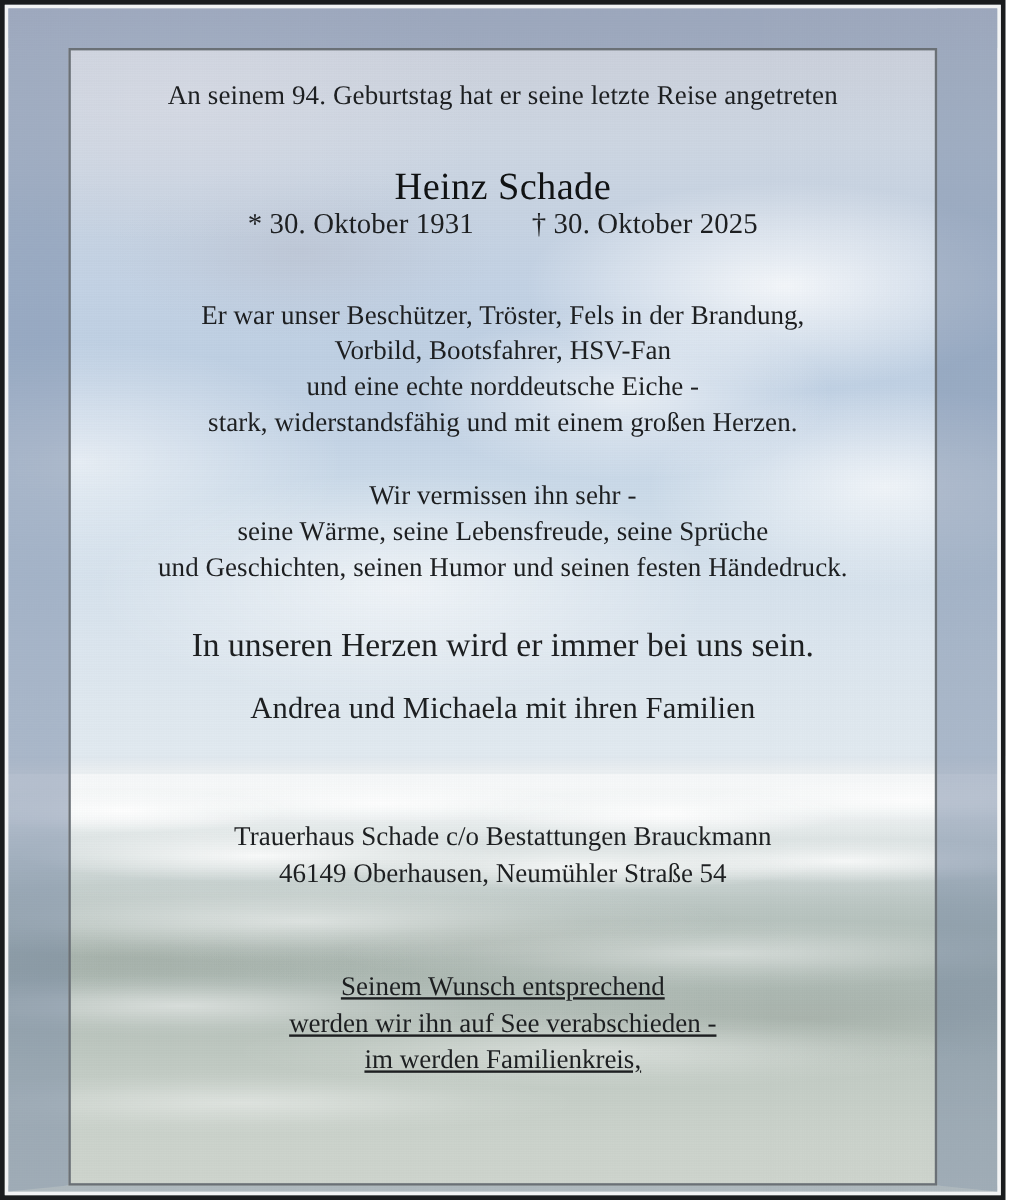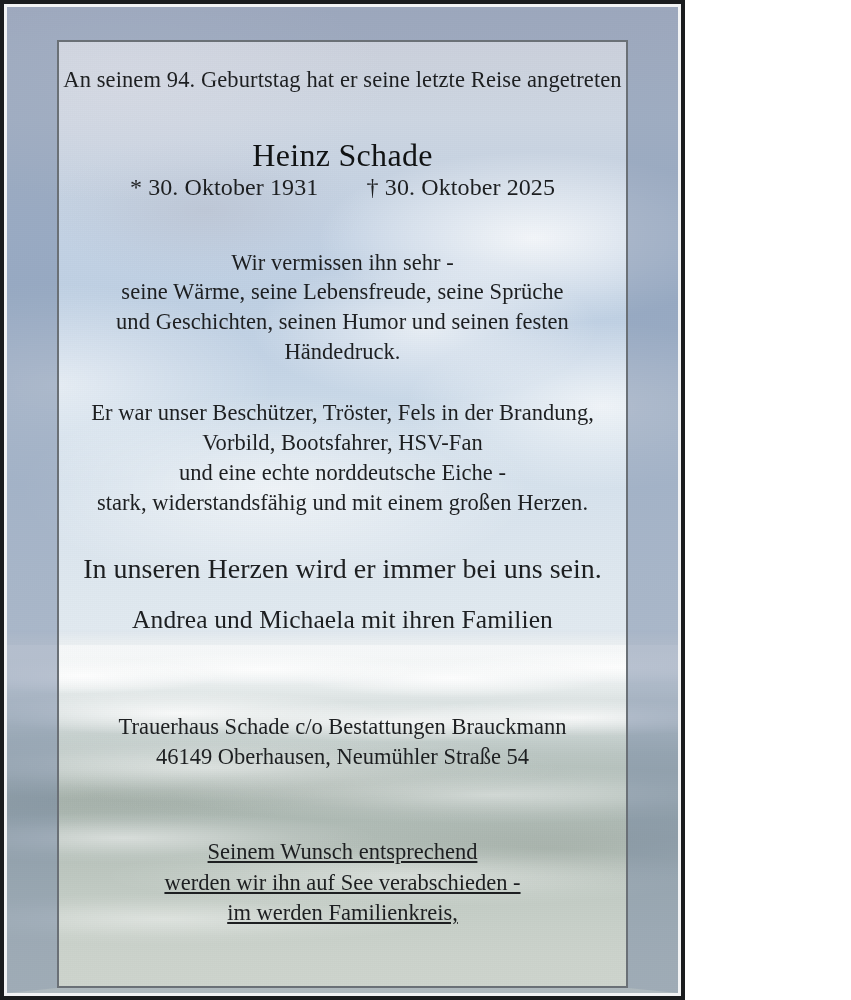--- a/index.html
+++ b/index.html
@@ -8,21 +8,21 @@
     padding: 0;
     background: #ffffff;
   }
   body {
     font-family: "Liberation Serif", "DejaVu Serif", serif;
   }
 
   
   .notice {
     position: relative;
-    width: 685px;
+    width: 838px;
     height: 1000px;
     overflow: hidden;
     background: #a3a3a3;
     box-sizing: border-box;
   }
 
   
   .bg {
     position: absolute;
     inset: 0;
@@ -268,30 +268,30 @@
     <div class="dates">
       <span>*</span>
       <span>30. Oktober 1931</span>
       <span class="sep"></span>
       <span>†</span>
       <span>30. Oktober 2025</span>
     </div>
 
     <div class="verse">
       <div class="stanza">
-        <span class="line">Wir vermissen ihn sehr -</span>
-        <span class="line">seine Wärme, seine Lebensfreude, seine Sprüche</span>
-        <span class="line">und Geschichten, seinen Humor und seinen festen Händedruck.</span>
-      </div>
-      <div class="stanza">
         <span class="line">Er war unser Beschützer, Tröster, Fels in der Brandung,</span>
         <span class="line">Vorbild, Bootsfahrer, HSV-Fan</span>
         <span class="line">und eine echte norddeutsche Eiche -</span>
         <span class="line">stark, widerstandsfähig und mit einem großen Herzen.</span>
       </div>
+      <div class="stanza">
+        <span class="line">Wir vermissen ihn sehr -</span>
+        <span class="line">seine Wärme, seine Lebensfreude, seine Sprüche</span>
+        <span class="line">und Geschichten, seinen Humor und seinen festen Händedruck.</span>
+      </div>
     </div>
 
     <div class="closing-line">In unseren Herzen wird er immer bei uns sein.</div>
 
     <div class="family">Andrea und Michaela mit ihren Familien</div>
 
     <div class="address">
       <span class="line">Trauerhaus Schade c/o Bestattungen Brauckmann</span>
       <span class="line">46149 Oberhausen, Neumühler Straße 54</span>
     </div>

